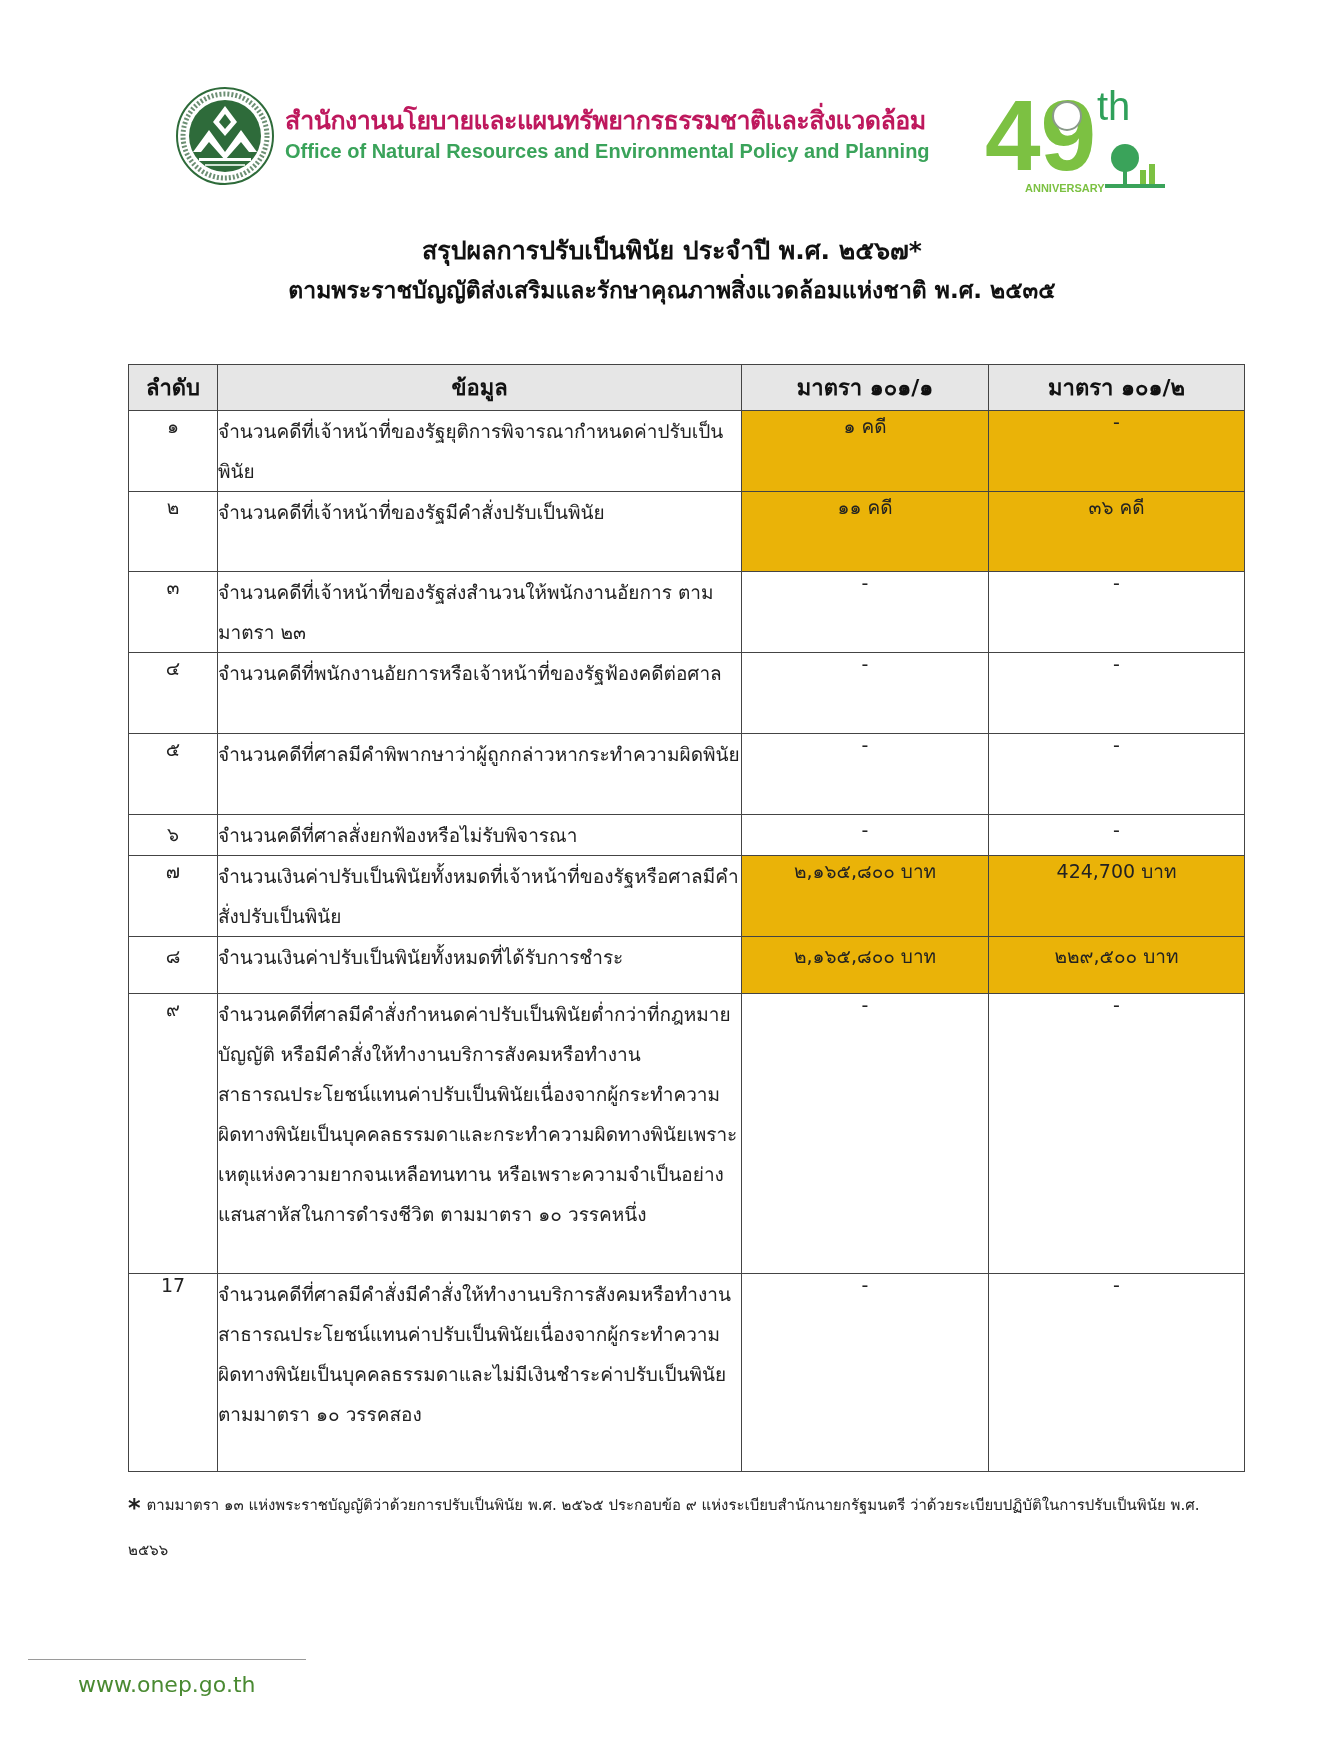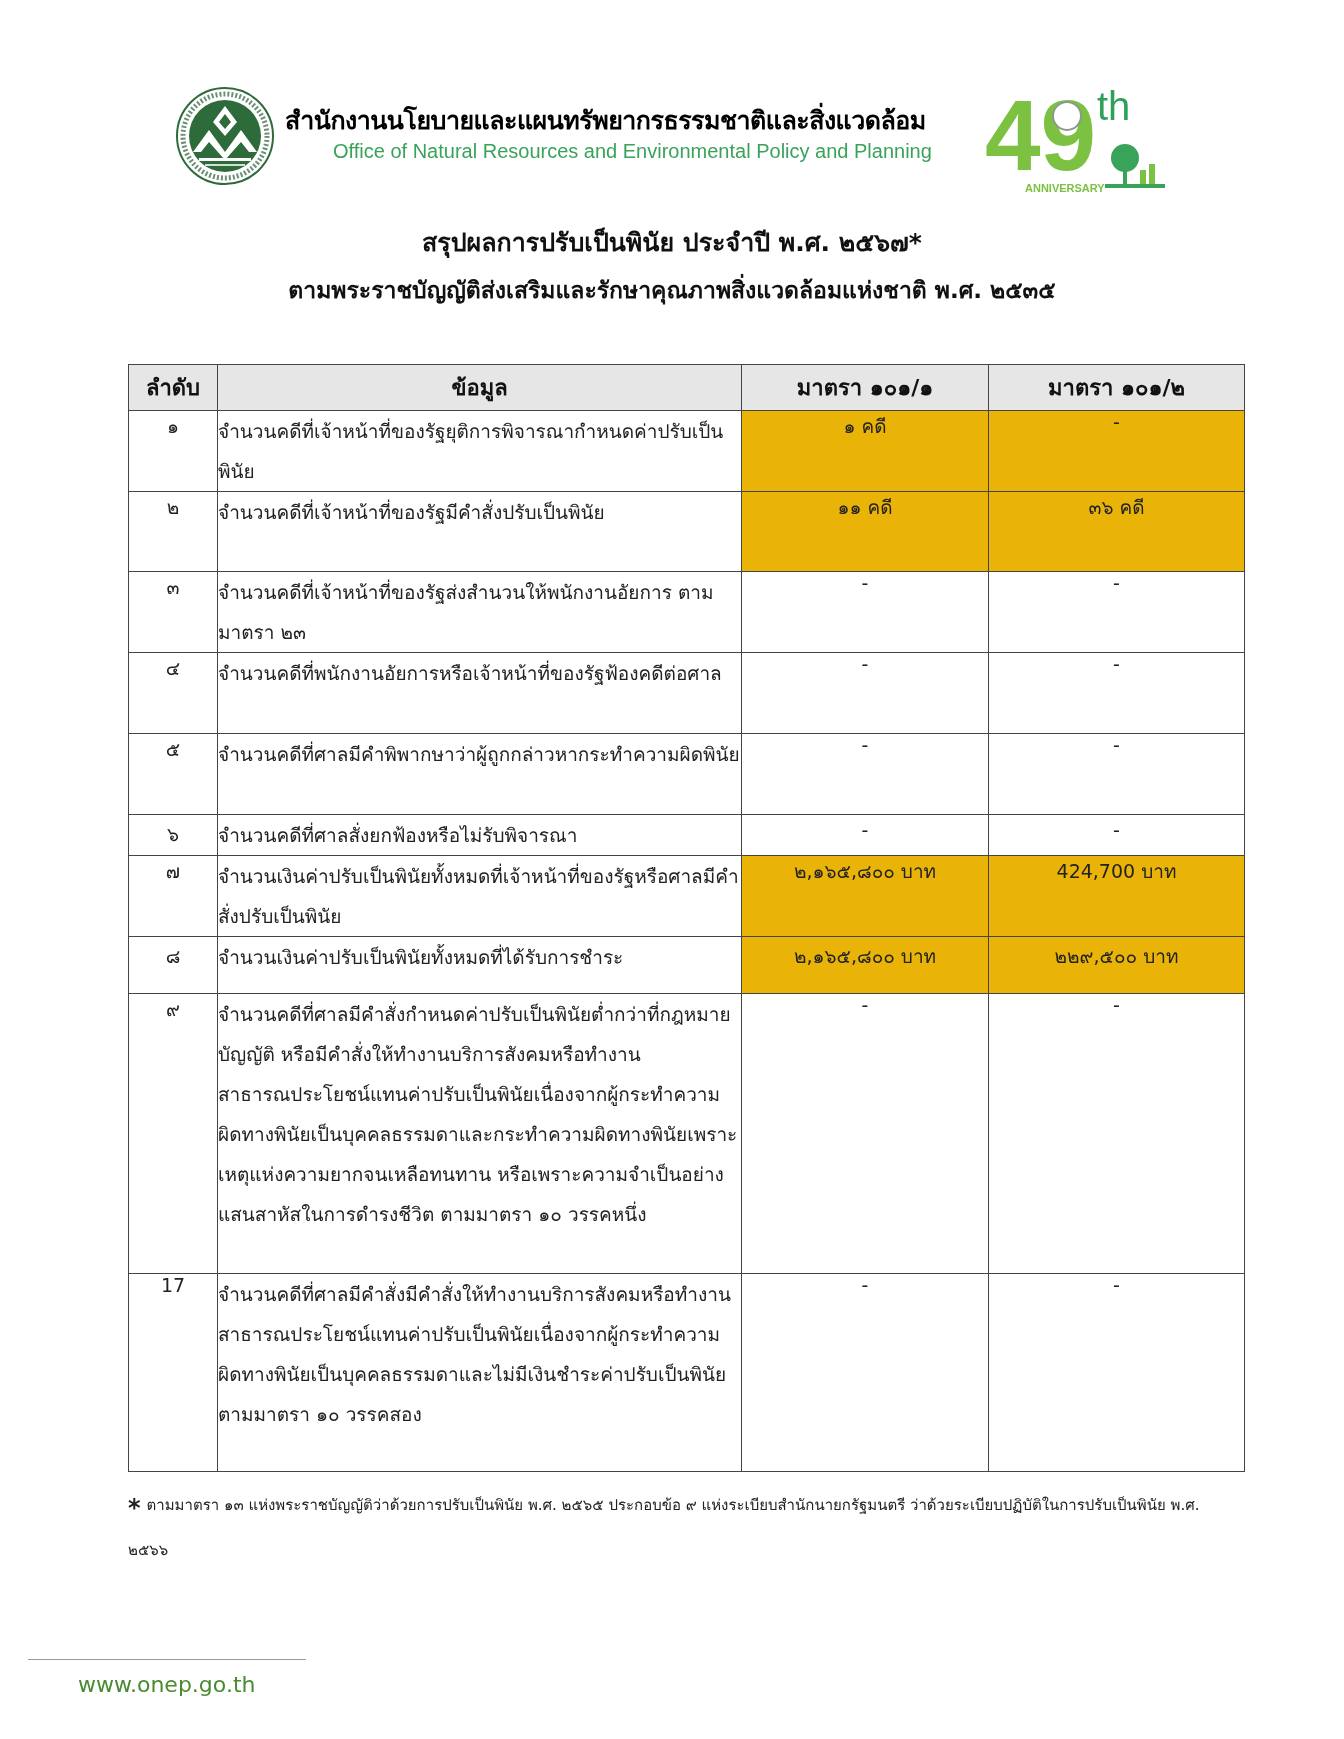--- a/index.html
+++ b/index.html
@@ -2,27 +2,27 @@
 <html><head>
 <meta charset="utf-8">
 <style>
   html, body { margin: 0; padding: 0; background: #ffffff; }
   body { width: 1344px; height: 1739px; position: relative; overflow: hidden;
          font-family: "DejaVu Sans", "Liberation Sans", sans-serif; color: #222; }
 
   .header-banner { position: absolute; left: 175px; top: 78px; width: 1000px; height: 120px; }
   .seal { position: absolute; left: 0; top: 8px; width: 100px; height: 100px; }
   .org-th { position: absolute; left: 110px; top: 22px; font-size: 25px; font-weight: bold;
-            color: #000000; white-space: nowrap; letter-spacing: -0.5px; }
+            color: #be185d; white-space: nowrap; letter-spacing: -0.5px; }
   .org-en { position: absolute; left: 110px; top: 62px; font-family: "Liberation Sans", sans-serif;
-            font-size: 20px; font-weight: normal; color: #3aa35a; white-space: nowrap; margin-left: 48px; }
+            font-size: 20px; font-weight: bold; color: #3aa35a; white-space: nowrap; }
   .anniv { position: absolute; left: 810px; top: 0; width: 190px; height: 118px; }
 
   .title { position: absolute; left: 0; width: 1344px; text-align: center; font-weight: bold; color: #111; }
-  .title-1 { top: 222px; font-size: 25px; }
+  .title-1 { top: 230px; font-size: 25px; }
   .title-2 { top: 272px; font-size: 23px; }
 
   table.summary { position: absolute; left: 128px; top: 364px; border-collapse: collapse;
                   width: 1116px; table-layout: fixed; font-size: 19px; }
   table.summary th, table.summary td { border: 1.5px solid #444; vertical-align: top; padding: 0; }
   table.summary th { background: #e6e6e6; font-weight: bold; font-size: 22px; height: 45px;
                      vertical-align: middle; text-align: center; color: #111; }
   col.c-no { width: 89px; } col.c-info { width: 524px; } col.c-a { width: 247px; } col.c-b { width: 256px; }
   td.no { text-align: center; padding-top: 10px; }
   td.info { padding: 6px 10px 4px 10px; line-height: 40px; }

